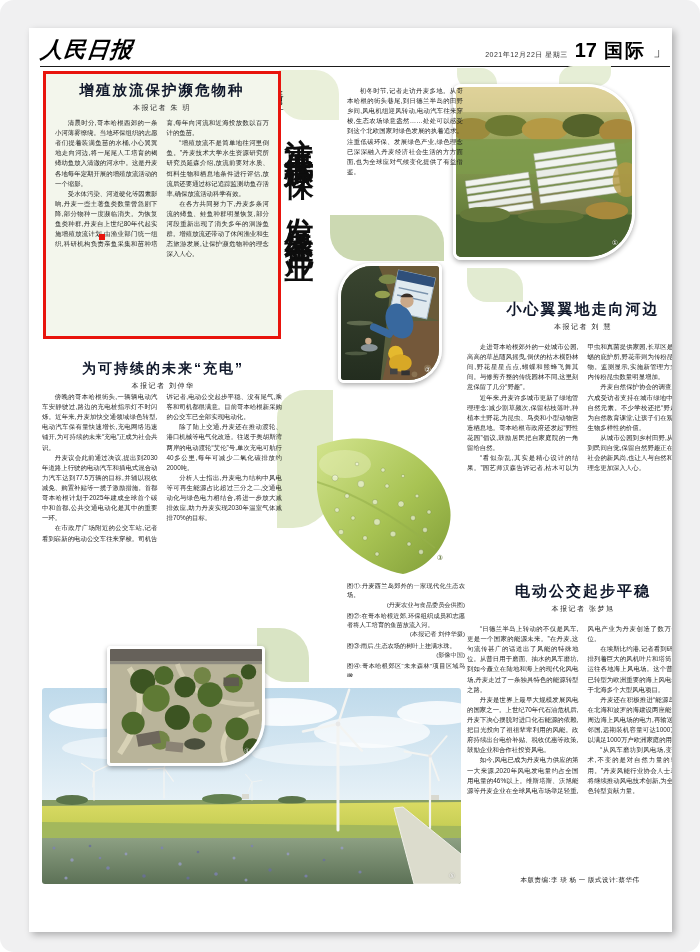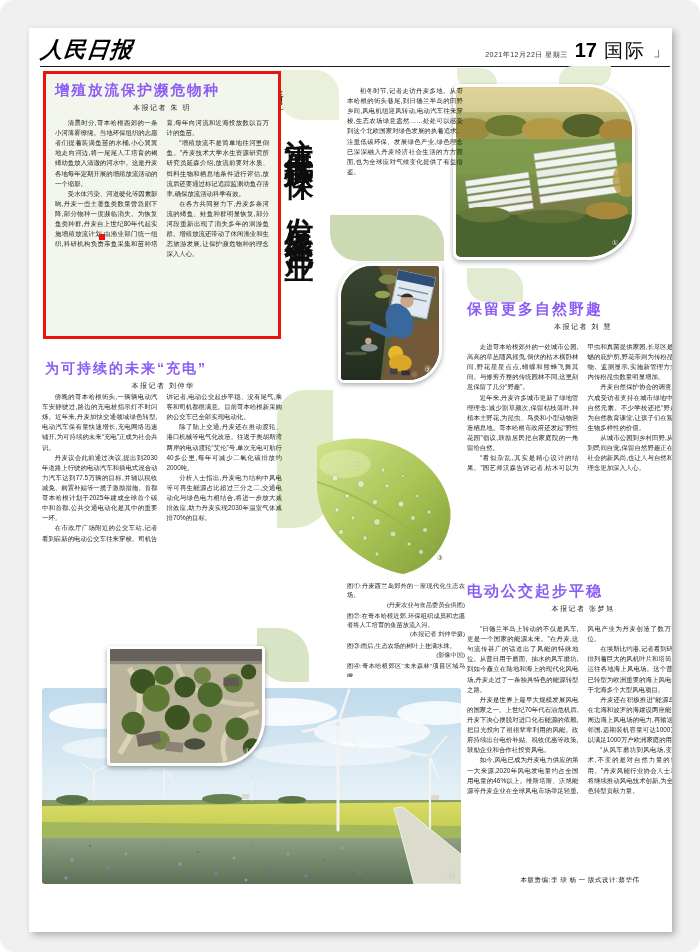--- a/index.html
+++ b/index.html
@@ -13,24 +13,24 @@
   .page{
     position:absolute;left:29px;top:28px;width:643px;height:904px;
     background:#fff;box-shadow:3px 3px 7px rgba(0,0,0,.28);overflow:hidden;
   }
   
   .header{position:absolute;left:11px;top:6px;width:630px;height:32px;border-bottom:1.5px solid #1b1b1b;}
   .masthead{position:absolute;left:1px;top:1px;font-family:"DejaVu Serif",serif;font-weight:bold;font-style:italic;font-size:22px;letter-spacing:1px;color:#000;transform:skewX(-6deg);}
   .header-right{position:absolute;right:2px;bottom:2px;display:flex;align-items:baseline;gap:7px;}
   .date-line{font-size:7px;color:#333;letter-spacing:.5px;}
   .page-number{font-size:20px;font-weight:700;color:#000;text-align:center;}
-  .section-name{font-size:19px;font-weight:400;color:#000;letter-spacing:2px;}
+  .section-name{font-size:19px;font-weight:700;color:#000;letter-spacing:2px;}
   .corner-mark{font-size:15px;color:#111;transform:translateY(-1px);}
   
-  .article-title{font-size:15px;font-weight:700;letter-spacing:2px;margin:0;color:#8b5cf6;}
+  .article-title{font-size:15px;font-weight:700;text-align:center;letter-spacing:2px;margin:0;color:#0f172a;}
   .byline{font-size:7px;text-align:center;letter-spacing:1.5px;color:#222;margin:3px 0 0 0;}
   .bodytext{font-size:6.4px;line-height:1.58;text-align:justify;color:#1f1f1f;overflow:hidden;}
   .bodytext p{margin:0;text-indent:2em;}
   .cols2{column-count:2;column-gap:9px;}
   
   .red-box{position:absolute;left:14px;top:43px;width:238px;height:268px;box-sizing:border-box;
     border:3px solid #e8140d;background:#f3f6ec;padding:7px 9px 5px 9px;z-index:6;}
   .red-box .article-title{font-size:14.5px;}
   .a1-body{height:206px;margin-top:5px;}
   .red-marker{position:absolute;left:53px;top:160px;width:6px;height:6px;background:#e8140d;}
@@ -369,21 +369,21 @@
           <g transform="rotate(80 210 94)" stroke-width="1">
             <path d="M210,94 L210,84 M210,94 L201.3,99 M210,94 L218.7,99" fill="none"></path>
           </g>
         </g>
       </g>
     </svg>
     <span class="pnum" style="right:6px;bottom:4px;">⑤</span>
   </div>
 
   <div class="a3-head">
-    <h2 class="article-title">保留更多自然野趣</h2>
+    <h2 class="article-title">小心翼翼地走向河边</h2>
     <div class="byline">本报记者 刘 慧</div>
   </div>
   <div class="a3-body bodytext cols2">
     <p>走进哥本哈根郊外的一处城市公园,高高的草丛随风摇曳,倒伏的枯木横卧林间,野花星星点点,蝴蝶和熊蜂飞舞其间。与修剪齐整的传统园林不同,这里刻意保留了几分“野趣”。</p>
     <p>近年来,丹麦许多城市更新了绿地管理理念:减少割草频次,保留枯枝落叶,种植本土野花,为昆虫、鸟类和小型动物营造栖息地。哥本哈根市政府还发起“野性花园”倡议,鼓励居民把自家庭院的一角留给自然。</p>
     <p>“看似杂乱,其实是精心设计的结果。”园艺师汉森告诉记者,枯木可以为甲虫和真菌提供家园,长草区是刺猬和蜥蜴的庇护所,野花带则为传粉昆虫提供食物。监测显示,实施新管理方式后,公园内传粉昆虫数量明显增加。</p>
     <p>丹麦自然保护协会的调查显示,超过六成受访者支持在城市绿地中保留更多自然元素。不少学校还把“野趣园地”作为自然教育课堂,让孩子们在观察中了解生物多样性的价值。</p>
     <p>从城市公园到乡村田野,从官方行动到民间自觉,保留自然野趣正在成为丹麦社会的新风尚,也让人与自然和谐共生的理念更加深入人心。</p>
   </div>
 

